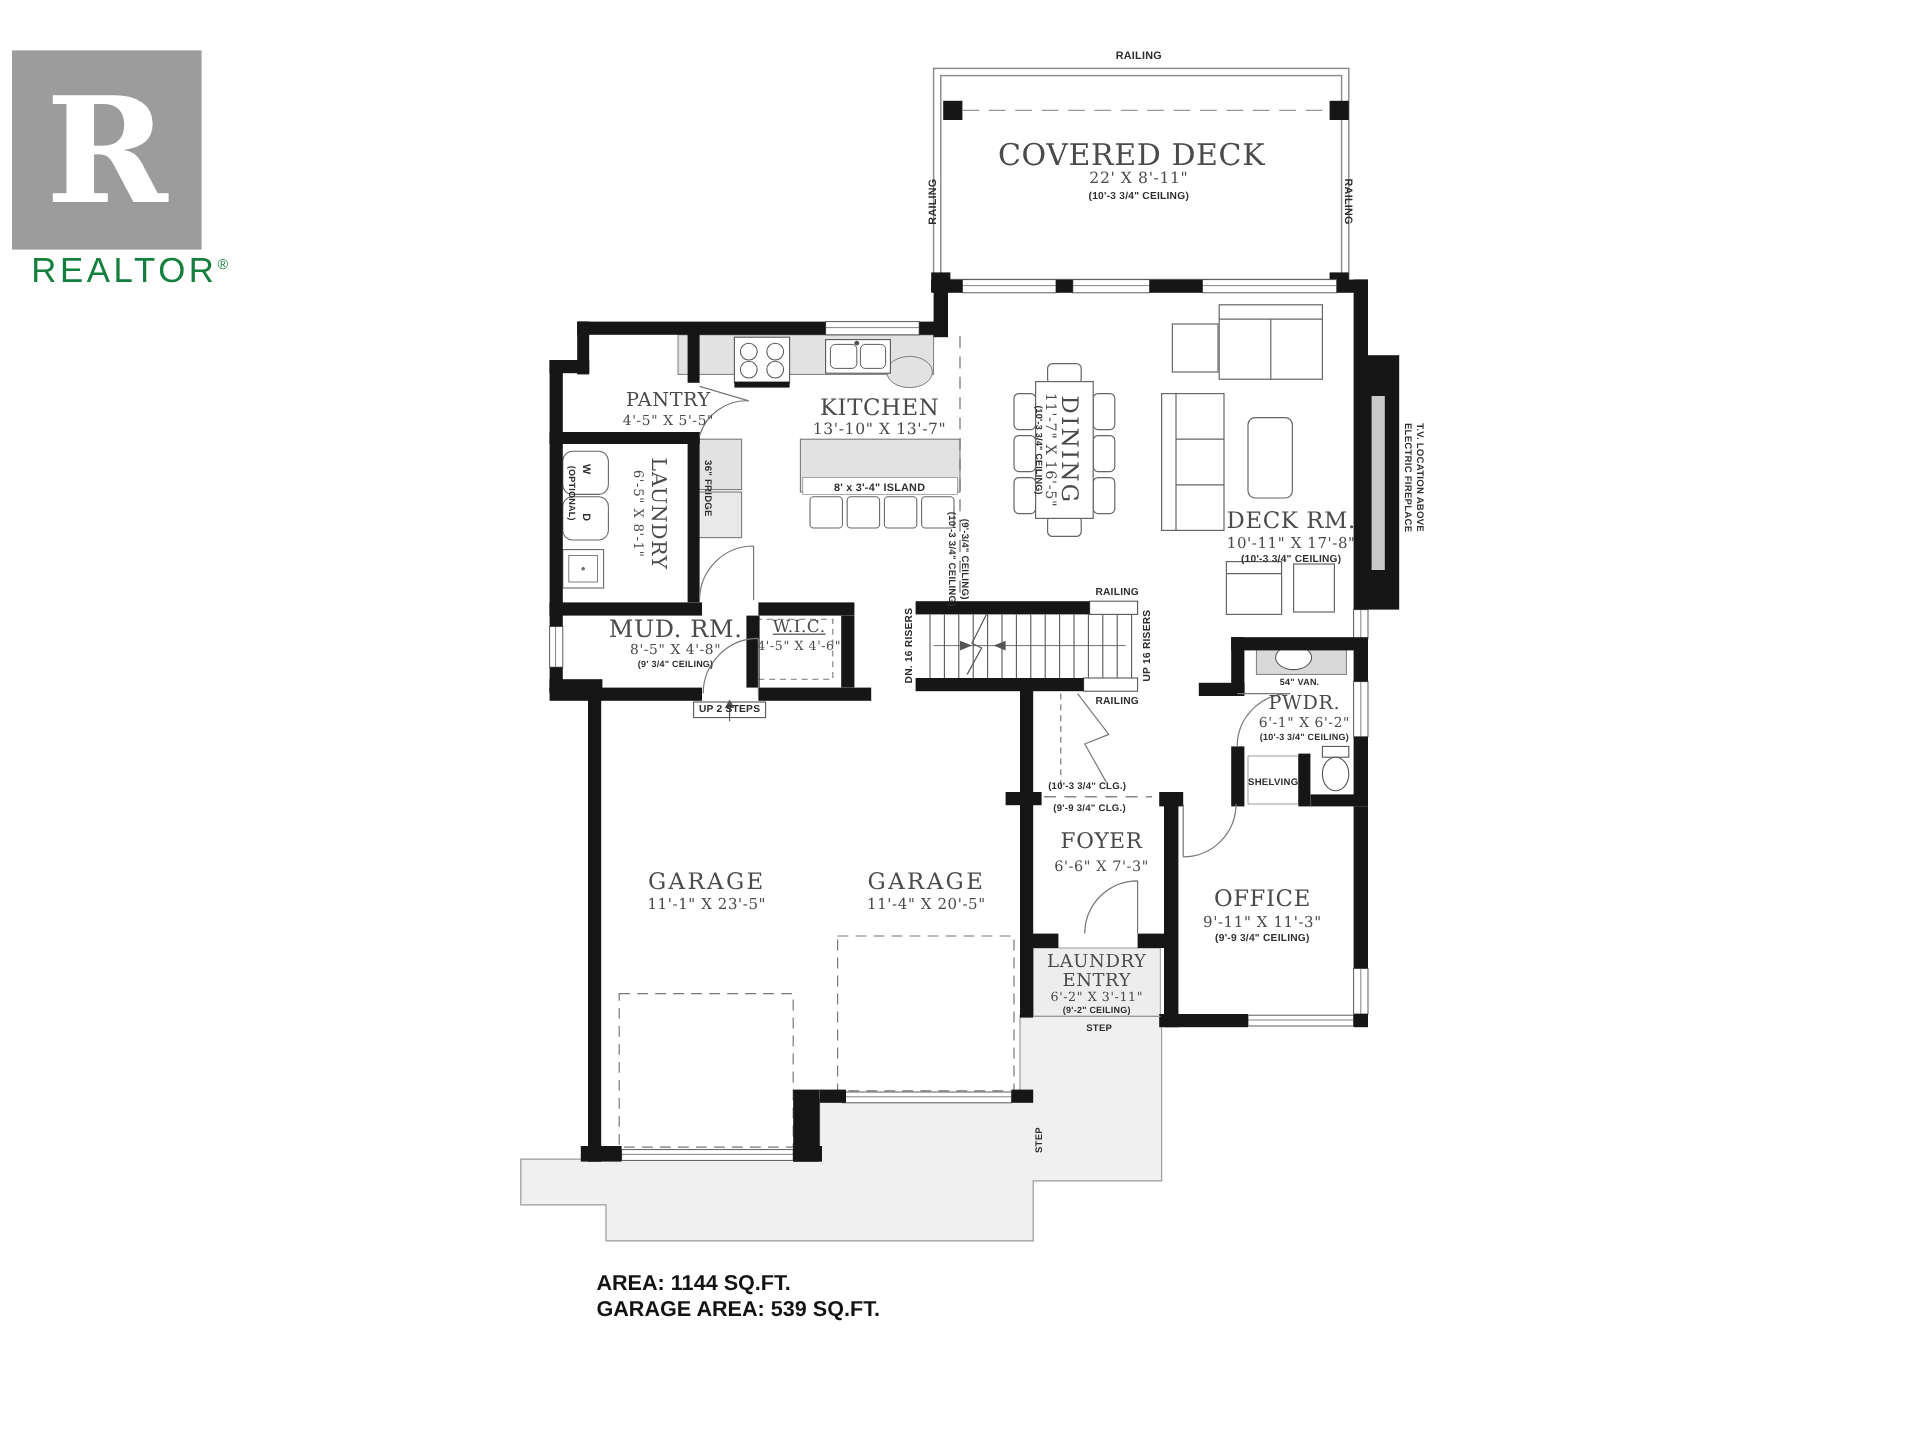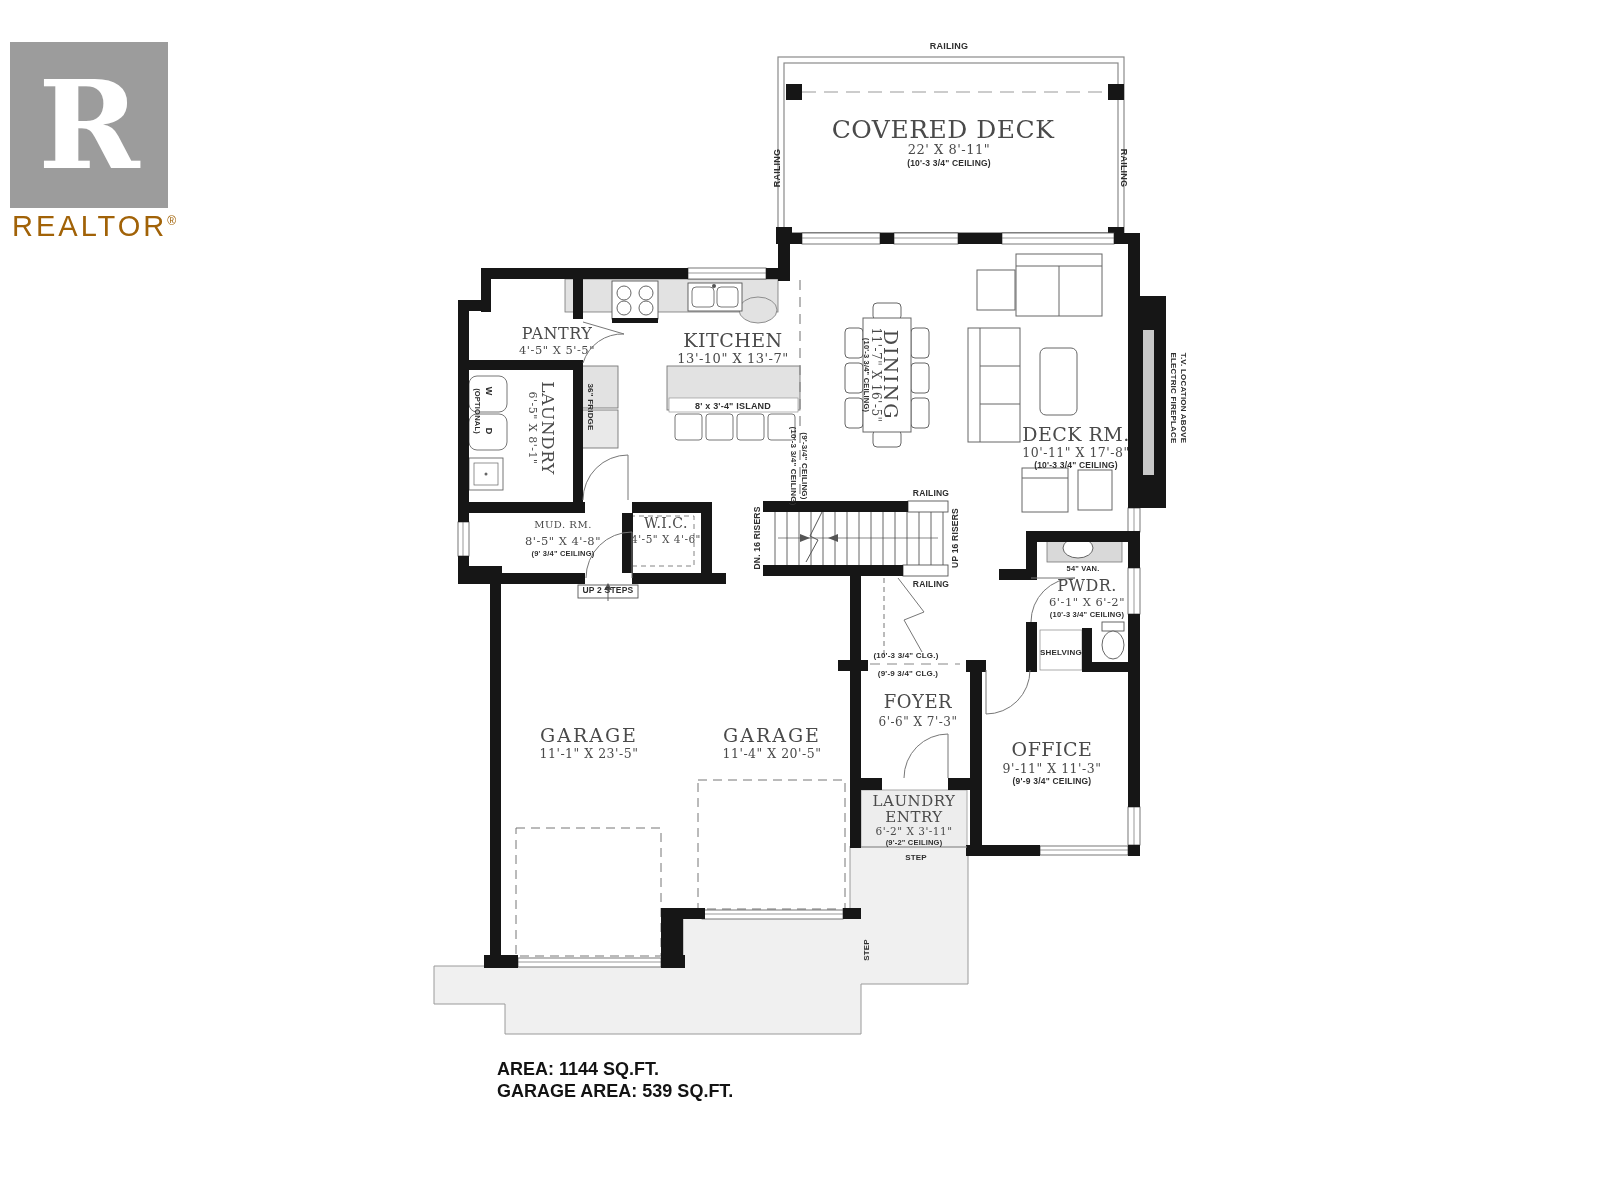--- a/index.html
+++ b/index.html
@@ -10,21 +10,21 @@
   .t{position:absolute;transform:translate(-50%,-50%);white-space:nowrap;color:#4a4a4a;
      text-align:center;letter-spacing:.5px;}
   .g{position:absolute;transform:translate(-50%,-50%);white-space:nowrap;color:#2e2e2e;
      font-family:"Liberation Sans","DejaVu Sans",sans-serif;font-weight:bold;letter-spacing:.2px;}
   .r90{transform:translate(-50%,-50%) rotate(90deg);}
   .rn90{transform:translate(-50%,-50%) rotate(-90deg);}
   
   .logo-box{position:absolute;left:10px;top:42px;width:158px;height:166px;background:#9c9c9c;
             display:flex;align-items:center;justify-content:center;}
   .logo-r{color:#ffffff;font-family:"DejaVu Serif",serif;font-weight:bold;font-size:122px;line-height:1;}
-  .logo-word{position:absolute;left:12px;top:210px;width:158px;color:#a16207;
+  .logo-word{position:absolute;left:26px;top:210px;width:158px;color:#15803d;
              font-family:"Liberation Sans",sans-serif;font-size:29px;letter-spacing:3px;text-align:right;}
   .logo-reg{font-size:12px;vertical-align:super;}
   
   .titleblock{position:absolute;left:497px;top:1055px;color:#131313;
               font-family:"Liberation Sans","DejaVu Sans",sans-serif;}
   .tb-title{font-size:25px;font-weight:bold;letter-spacing:.5px;border-bottom:3px solid #131313;
             padding-bottom:1px;display:inline-block;}
   .tb-line{font-size:18px;font-weight:bold;margin-top:4px;}
 </style>
 </head>
@@ -280,24 +280,24 @@
 
   <span class="t" style="left:1076px;top:434px;font-size:19px;">DECK RM.</span>
   <span class="t" style="left:1076px;top:452px;font-size:12.5px;">10'-11" X 17'-8"</span>
   <span class="g" style="left:1076px;top:465px;font-size:8.5px;">(10'-3 3/4" CEILING)</span>
   <span class="g r90" style="left:1173px;top:398px;font-size:8px;">ELECTRIC FIREPLACE</span>
   <span class="g r90" style="left:1183px;top:398px;font-size:8px;">T.V. LOCATION ABOVE</span>
 
   <span class="g r90" style="left:793px;top:466px;font-size:8px;">(10'-3 3/4" CEILING)</span>
   <span class="g r90" style="left:804px;top:466px;font-size:8px;">(9'-3/4" CEILING)</span>
 
-  <span class="t" style="left:563px;top:524px;font-size:10px;">MUD. RM.</span>
+  <span class="t" style="left:563px;top:524px;font-size:20px;">MUD. RM.</span>
   <span class="t" style="left:563px;top:541px;font-size:11.5px;">8'-5" X 4'-8"</span>
   <span class="g" style="left:563px;top:553px;font-size:7.5px;">(9' 3/4" CEILING)</span>
-  <span class="t" style="left:666px;top:523px;font-size:14px;">W.I.C.</span>
+  <span class="t" style="left:666px;top:523px;font-size:14px;text-decoration:underline;">W.I.C.</span>
   <span class="t" style="left:666px;top:539px;font-size:10.5px;">4'-5" X 4'-6"</span>
   <span class="g" style="left:608px;top:590px;font-size:8.5px;">UP 2 STEPS</span>
   <span class="g rn90" style="left:757px;top:538px;font-size:8.5px;">DN. 16 RISERS</span>
   <span class="g rn90" style="left:955px;top:538px;font-size:8.5px;">UP 16 RISERS</span>
   <span class="g" style="left:931px;top:493px;font-size:8.5px;">RAILING</span>
   <span class="g" style="left:931px;top:584px;font-size:8.5px;">RAILING</span>
 
   <span class="t" style="left:1087px;top:585px;font-size:16px;">PWDR.</span>
   <span class="t" style="left:1087px;top:602px;font-size:11.5px;">6'-1" X 6'-2"</span>
   <span class="g" style="left:1087px;top:614px;font-size:7.5px;">(10'-3 3/4" CEILING)</span>

